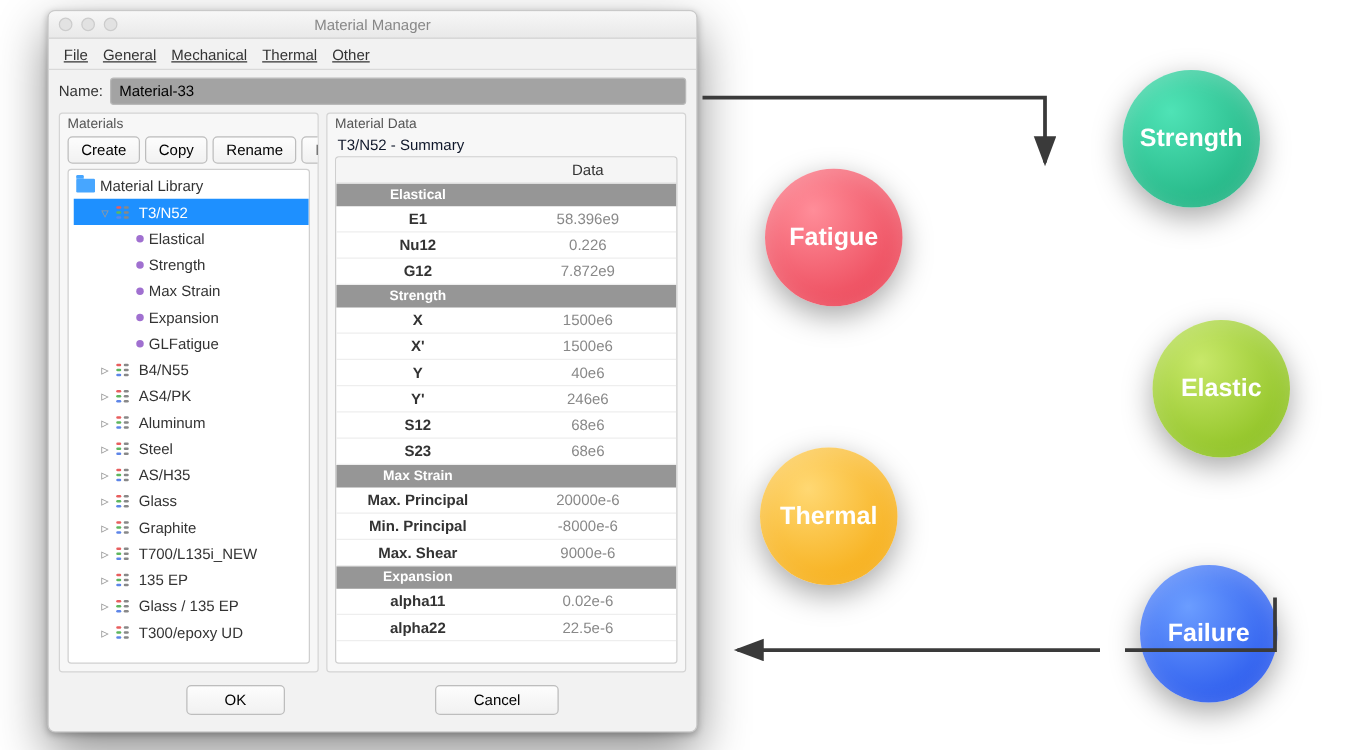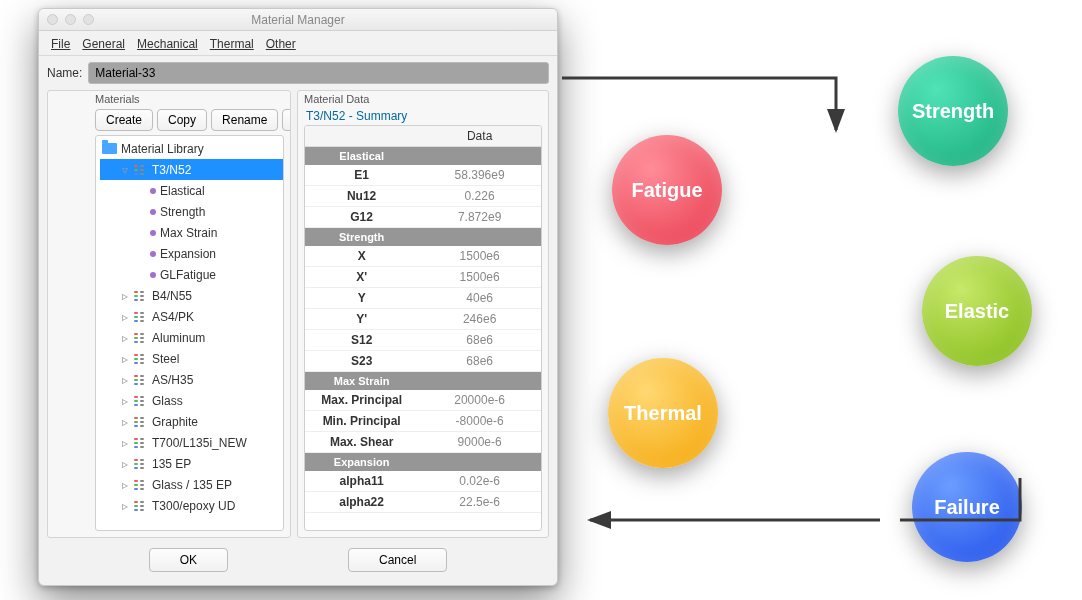--- a/index.html
+++ b/index.html
@@ -9,42 +9,42 @@
   .traffic { display:flex; gap:7px; }
   .dot { width:11px; height:11px; border-radius:50%; background:#e2e2e2; border:1px solid #ccc; }
   .title { position:absolute; left:0; right:0; text-align:center; color:#888; font-size:12px; pointer-events:none; }
   .menubar { display:flex; gap:4px; padding:4px 8px 2px; border-bottom:1px solid #d9d9d9; }
   .menu-item { padding:2px 4px; text-decoration:underline dotted transparent; cursor:default; }
   .menu-item .ul { text-decoration:underline; }
   .namerow { display:flex; align-items:center; gap:6px; padding:6px 8px; }
   .namerow input { flex:1; border:1px solid #b9b9b9; border-radius:3px; padding:3px 6px; font-size:12px; background:#a3a3a3; }
   .split { display:flex; gap:6px; padding:0 8px 0px; height:448px; }
   .panel { background:#f7f7f7; border:1px solid #d4d4d4; border-radius:3px; display:flex; flex-direction:column; overflow:hidden; }
-  .panel.left { width:244px;padding-left:41px; }
+  .panel.left { width:208px; }
   .panel.right { flex:1; }
   .panel-label { padding:2px 6px 0px; color:#555; font-size:11px; }
   .toolbar { display:flex; gap:4px; padding:4px 6px; }
   .btn { background:linear-gradient(#fdfdfd,#f1f1f1); border:1px solid #bdbdbd; border-radius:4px; padding:3px 10px; font-size:12px; cursor:default; }
   .tree { flex:1; margin:0 6px 6px; background:#fff; border:1px solid #cfcfcf; border-radius:3px; overflow-y:auto; overflow-x:hidden; padding:2px 0; }
   .tree-root { padding-left:4px; }
   .node { display:flex; align-items:center; height:21px; gap:4px; padding-left:4px; white-space:nowrap; }
   .twisty { width:10px; color:#999; text-align:center; }
   .folder-icon { width:15px; height:11px; background:#47a6ff; border-radius:1px; position:relative; }
   .folder-icon:before { content:""; position:absolute; top:-3px; left:0; width:6px; height:3px; background:#47a6ff; border-radius:1px 1px 0 0; }
   .list-icon { width:14px; height:10px; position:relative; }
   .list-icon span { position:absolute; width:4px; height:2px; border-radius:1px; }
   .li-r { background:#e85d5d; left:0; top:0; } .li-rL { background:#888; left:6px; top:0; width:8px; }
   .li-g { background:#5db65d; left:0; top:4px; } .li-gL { background:#888; left:6px; top:4px; width:8px; }
   .li-b { background:#5d85e8; left:0; top:8px; } .li-bL { background:#888; left:6px; top:8px; width:8px; }
   .bullet { width:6px; height:6px; border-radius:50%; background:#a070d0; margin-left:2px; }
   .node.selected { background:#1e90ff; color:#fff; }
   .node.child { padding-left:48px; }
   .node.top { padding-left:20px; }
   .node.lib { padding-left:2px; }
-  .subtitle { padding:4px 8px 2px; color:#0369a1; }
+  .subtitle { padding:4px 8px 2px; color:#0f172a; }
   .grid { flex:1; margin:0 6px 6px; background:#fff; border:1px solid #cfcfcf; border-radius:3px; overflow-y:auto; }
   table { width:100%; border-collapse:collapse; }
   .hdr td { background:#969696; color:#fff; font-weight:bold; text-align:center; padding:3px; font-size:11px; }
   thead .colhead td { background:#f5f5f5; text-align:center; padding:3px; border-bottom:1px solid #ddd; }
   .row td { padding:3px 6px; border-bottom:1px solid #eee; }
   .row td:first-child { text-align:center; font-weight:bold; width:48%; }
   .row td:last-child { text-align:center; color:#888; }
   .footer { display:flex; justify-content:center; gap:120px; padding:10px; }
   .footer .btn { padding:4px 30px; }
   

